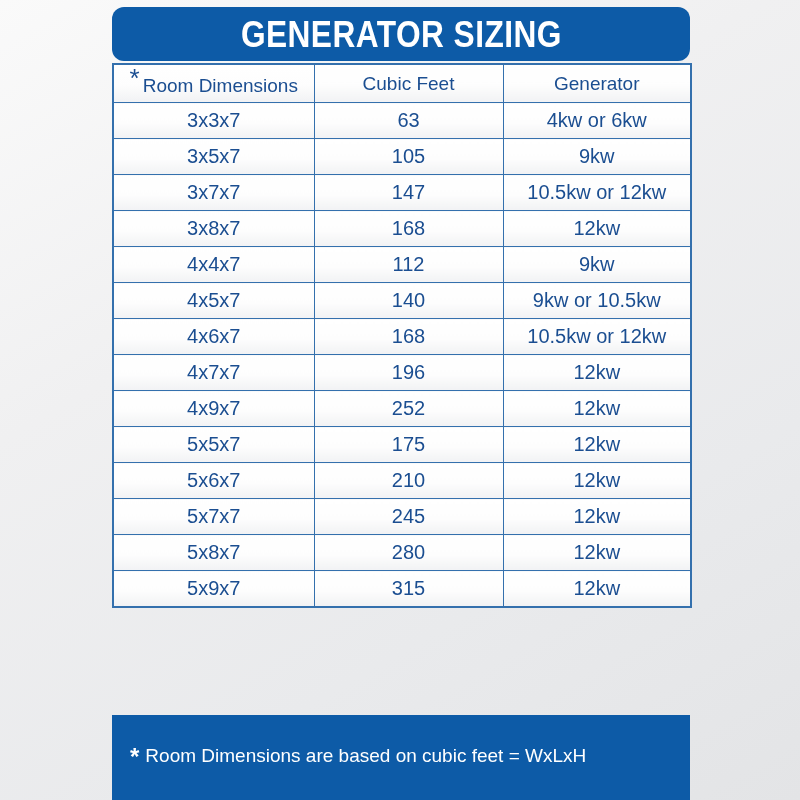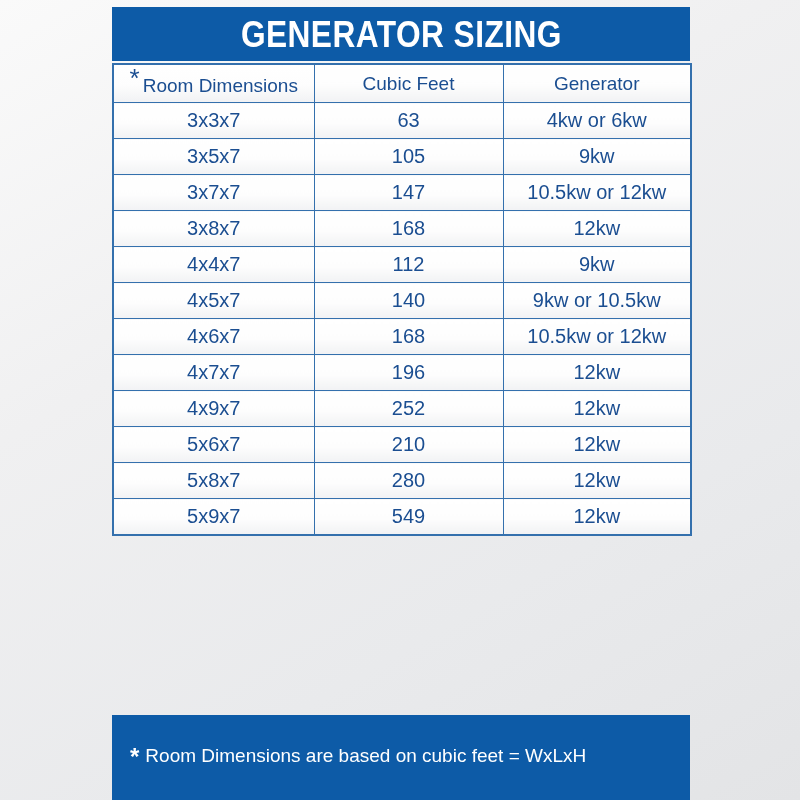--- a/index.html
+++ b/index.html
@@ -19,20 +19,21 @@
   .banner {
     position: absolute;
     left: 112px;
     top: 7px;
     width: 578px;
     height: 54px;
     background: #0d5ba7;
     display: flex;
     align-items: center;
     justify-content: center;
+    border-radius: 12px;
   }
   .banner-title {
     display: inline-block;
     color: #ffffff;
     font-size: 36px;
     font-weight: bold;
     letter-spacing: 0.5px;
     transform: scaleX(0.88) scaleY(1.05);
     transform-origin: center;
     white-space: nowrap;
@@ -153,32 +154,42 @@
         <td>4x7x7</td>
         <td>196</td>
         <td>12kw</td>
       </tr>
       <tr>
         <td>4x9x7</td>
         <td>252</td>
         <td>12kw</td>
       </tr>
       <tr>
+        <td>5x5x7</td>
+        <td>175</td>
+        <td>12kw</td>
+      </tr>
+      <tr>
         <td>5x6x7</td>
         <td>210</td>
+        <td>12kw</td>
+      </tr>
+      <tr>
+        <td>5x7x7</td>
+        <td>245</td>
         <td>12kw</td>
       </tr>
       <tr>
         <td>5x8x7</td>
         <td>280</td>
         <td>12kw</td>
       </tr>
       <tr>
         <td>5x9x7</td>
-        <td>549</td>
+        <td>315</td>
         <td>12kw</td>
       </tr>
     </tbody>
 </table>
 
 <div class="footnote-panel">
   <span class="footnote-asterisk">*</span><span>Room Dimensions are based on cubic feet = WxLxH</span>
 </div>
 
 </body></html>

